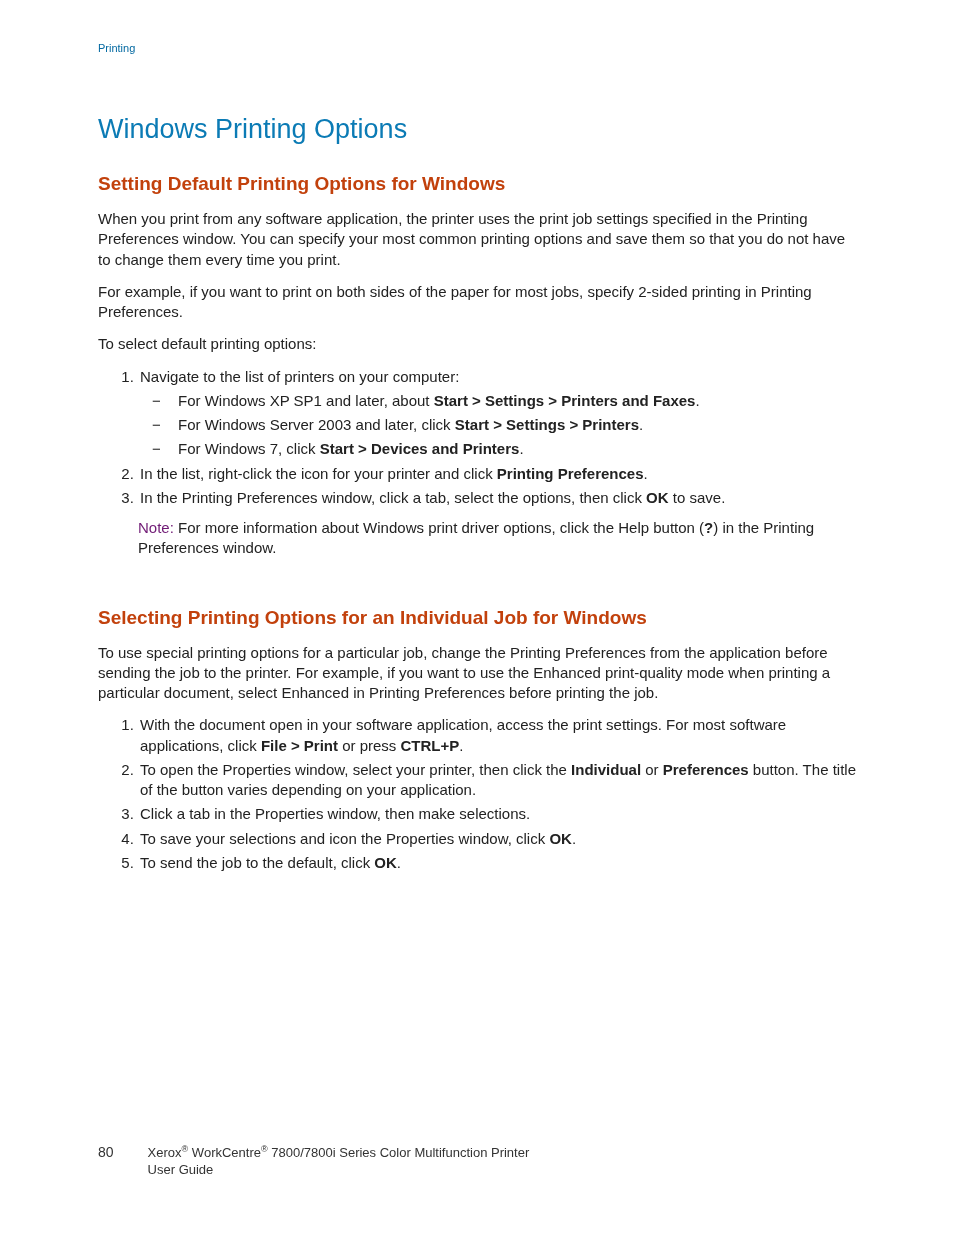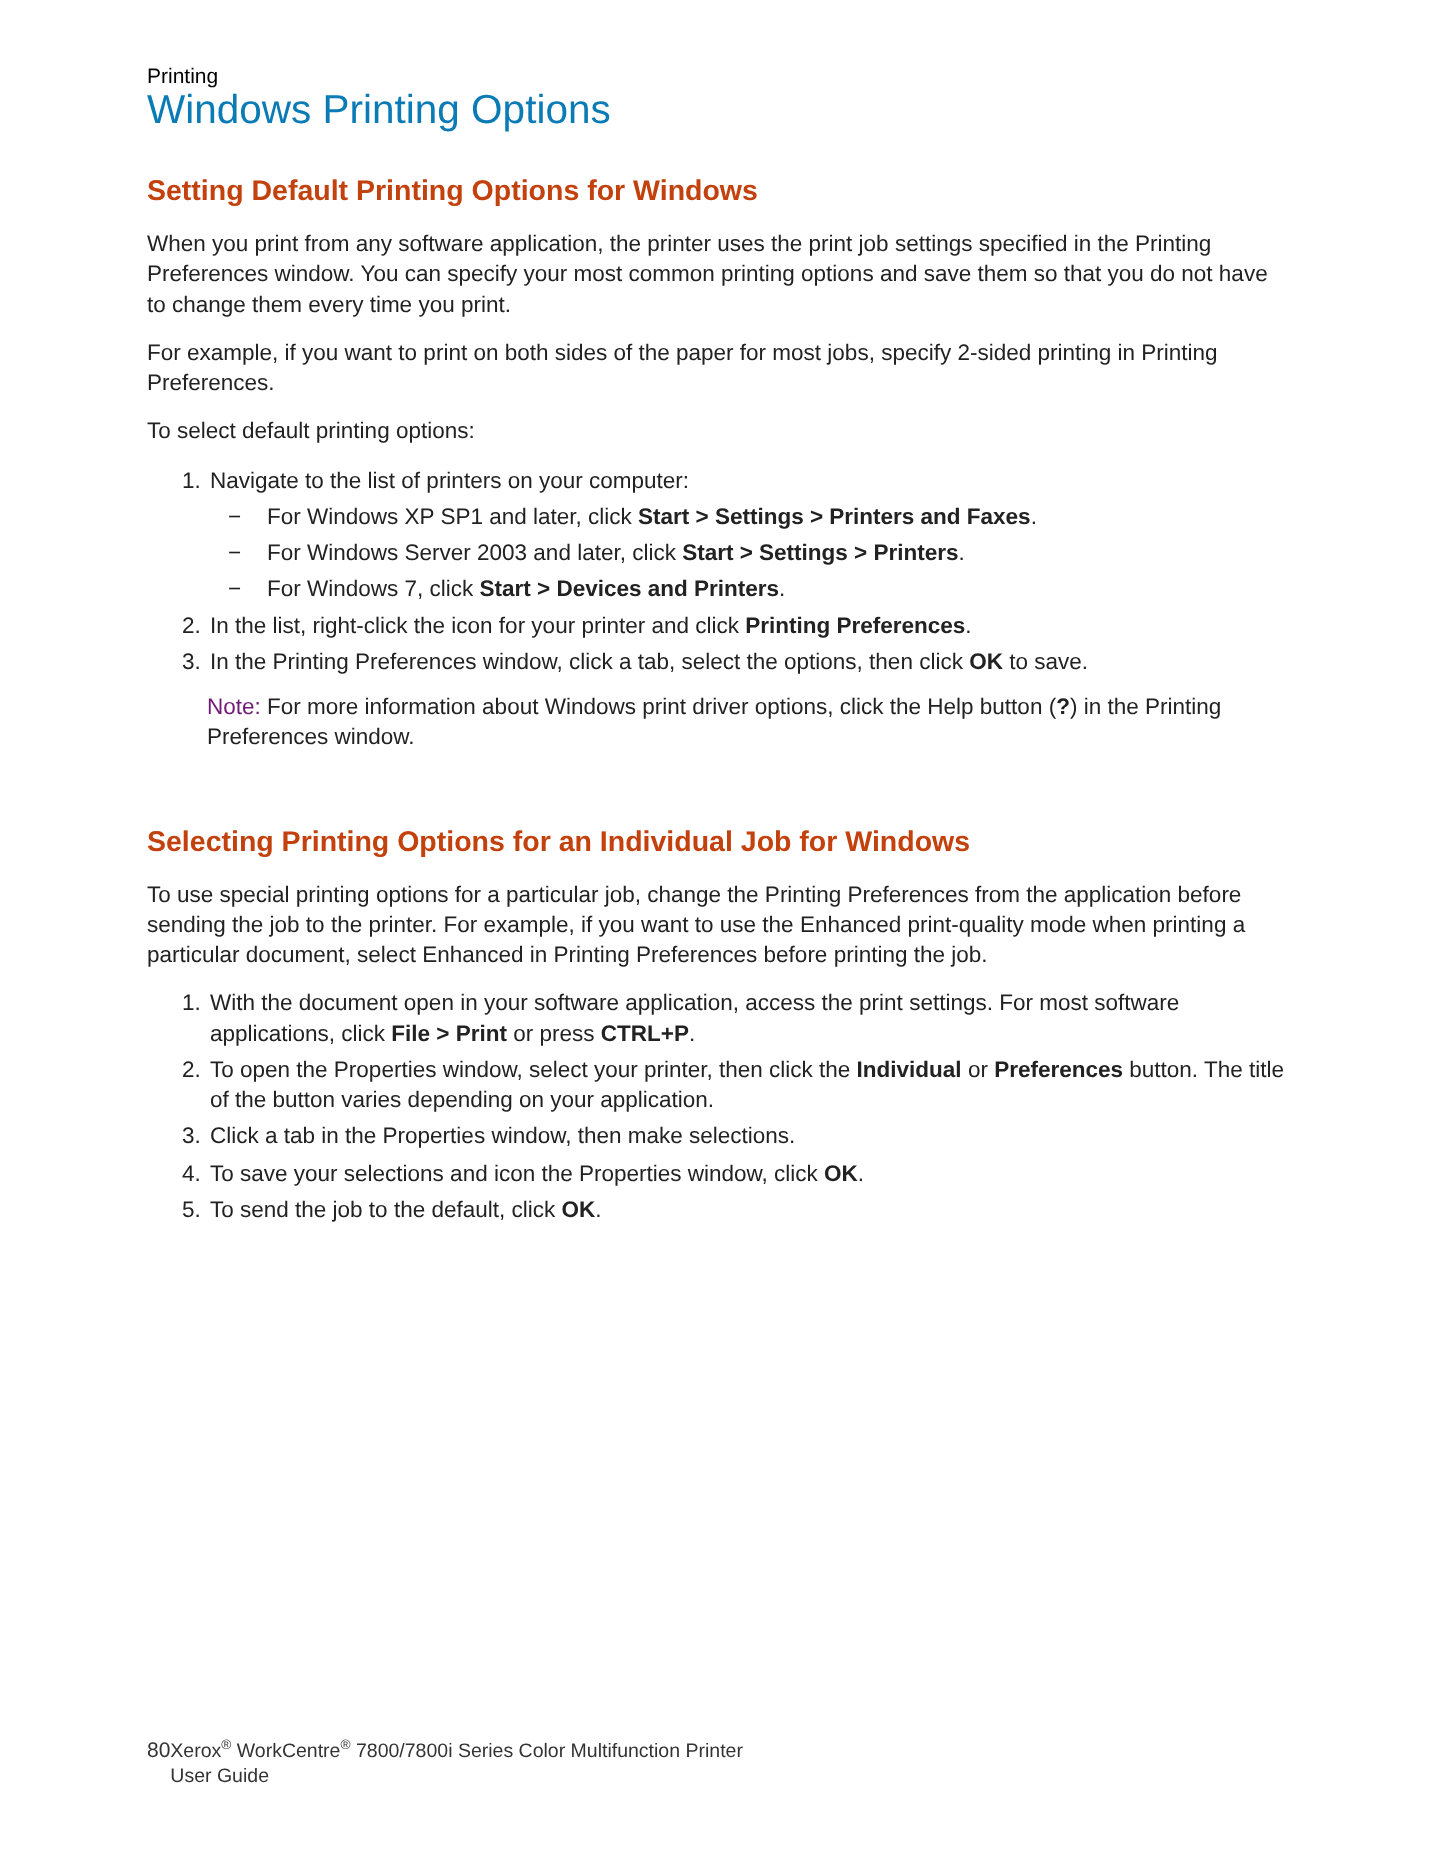--- a/index.html
+++ b/index.html
@@ -10,22 +10,23 @@
     color: #222;
   }
   .page {
     width: 954px;
     height: 1235px;
     position: relative;
     box-sizing: border-box;
     padding: 42px 98px 0 98px;
   }
   .running-header {
-    font-size: 14px;
-    color: #000000;
+    font-size: 11px;
+    color: #0369a1;
+    margin-bottom: 60px;
   }
   h1.main-heading {
     font-size: 27px;
     font-weight: 400;
     color: #0b7bb5;
     margin: 0 0 28px 0;
   }
   h2.sub-heading {
     font-size: 19px;
     font-weight: 600;
@@ -70,25 +71,26 @@
     margin: 10px 0 0 40px;
     font-size: 15px;
     line-height: 1.35;
   }
   .note-label {
     color: #701a75;
   }
   .footer {
     position: absolute;
     left: 98px;
-    bottom: 42px;
+    bottom: 56px;
     font-size: 13px;
     color: #333;
     display: flex;
     align-items: flex-start;
+    gap: 34px;
   }
   .footer .pagenum {
     font-size: 14px;
   }
   .footer .ftext { line-height: 1.35; }
   sup { font-size: 0.7em; vertical-align: super; line-height: 0; }
   b { font-weight: 700; }
 </style>
 </head>
 <body>
@@ -103,21 +105,21 @@
 
   <p class="body">When you print from any software application, the printer uses the print job settings specified in the Printing Preferences window. You can specify your most common printing options and save them so that you do not have to change them every time you print.</p>
   <p class="body">For example, if you want to print on both sides of the paper for most jobs, specify 2-sided printing in Printing Preferences.</p>
   <p class="body">To select default printing options:</p>
 
   <ol class="num">
     <li>
       <span>Navigate to the list of printers on your computer:</span>
       <ul class="dash">
         <li>
-          <span>For Windows XP SP1 and later, click </span><b>Start &gt; Settings &gt; Printers and Faxes</b><span>.</span>
+          <span>For Windows XP SP1 and later, about </span><b>Start &gt; Settings &gt; Printers and Faxes</b><span>.</span>
         </li>
         <li>
           <span>For Windows Server 2003 and later, click </span><b>Start &gt; Settings &gt; Printers</b><span>.</span>
         </li>
         <li>
           <span>For Windows 7, click </span><b>Start &gt; Devices and Printers</b><span>.</span>
         </li>
       </ul>
     </li>
     <li>

